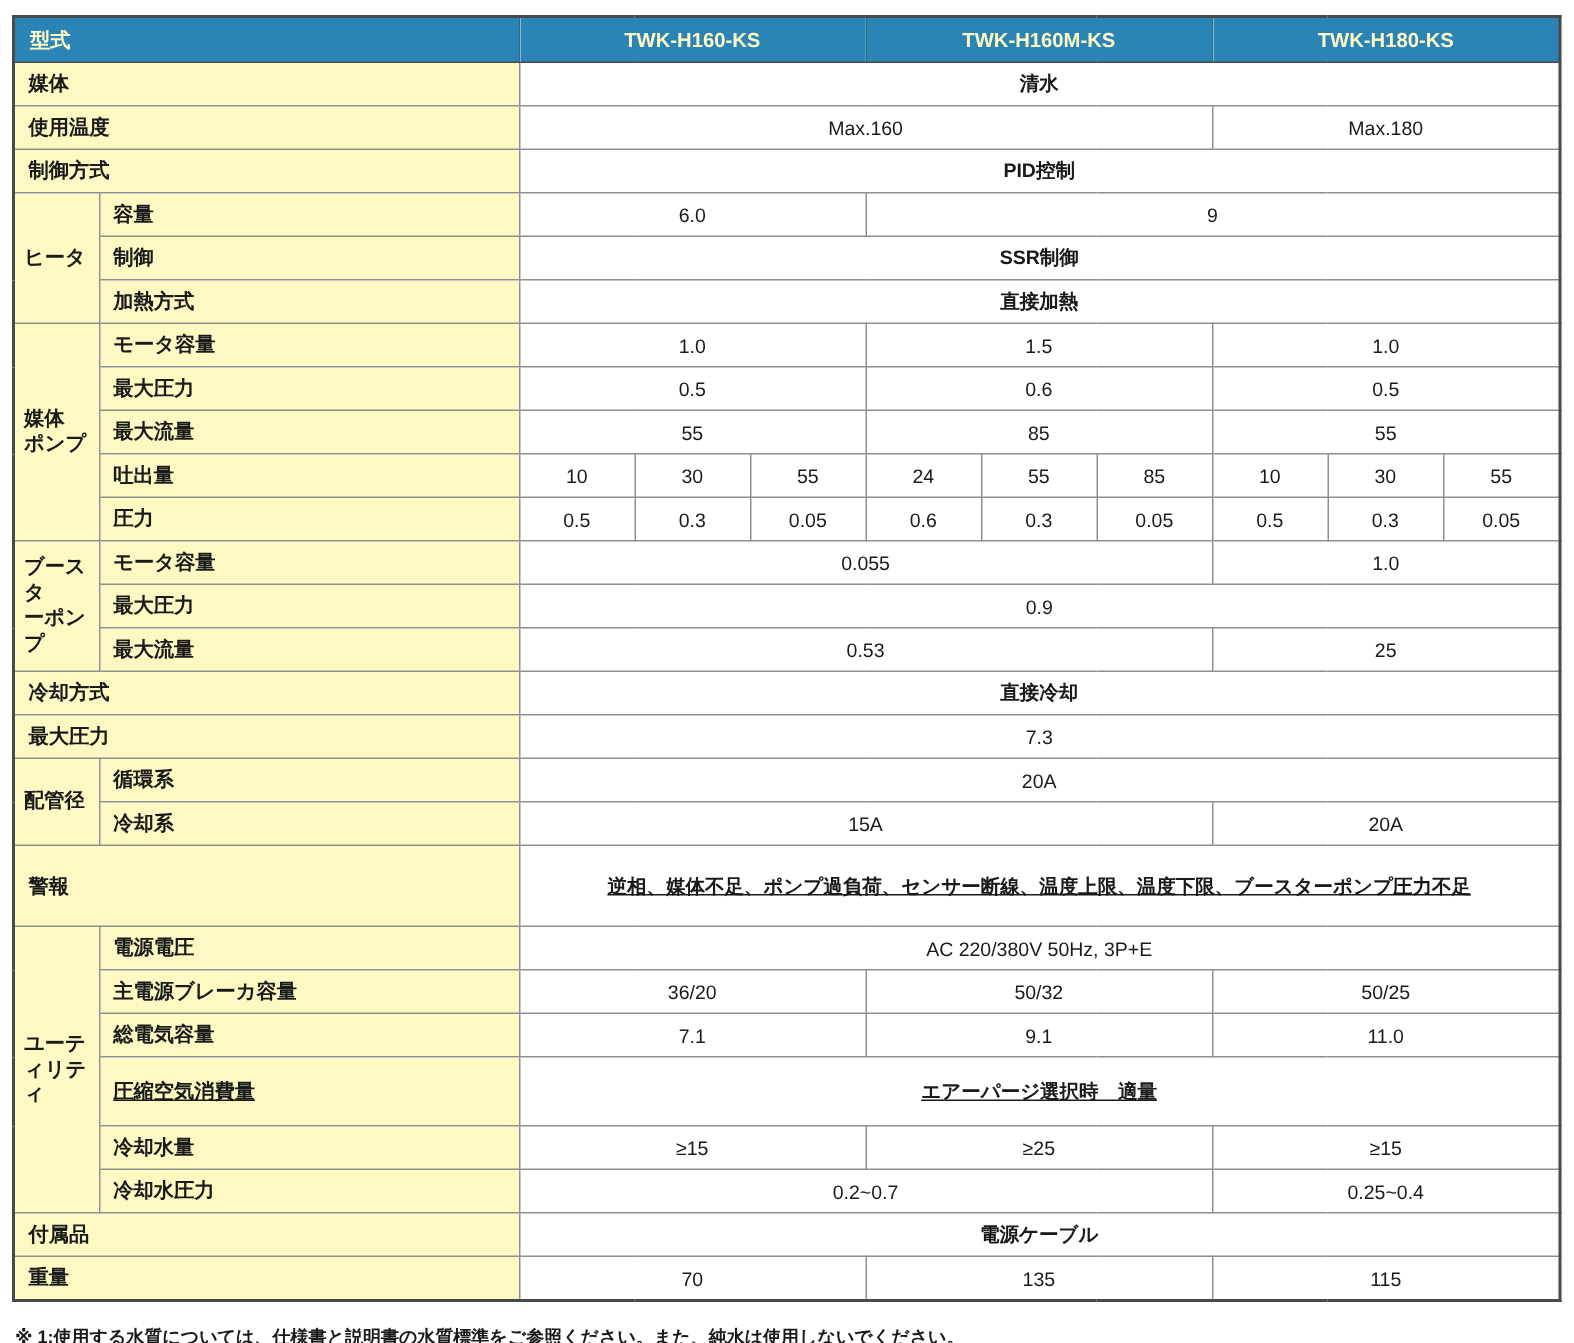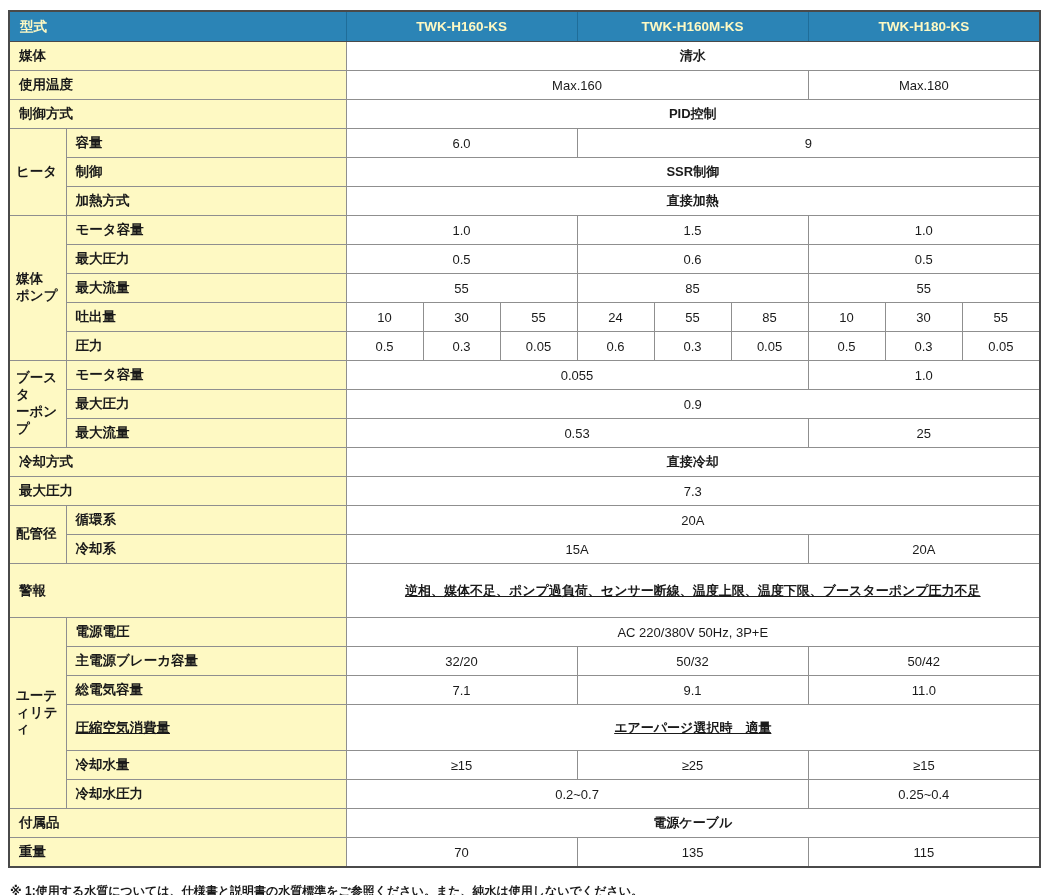--- a/index.html
+++ b/index.html
@@ -212,23 +212,23 @@
           <td colspan="9" class="cjk">逆相、媒体不足、ポンプ過負荷、センサー断線、温度上限、温度下限、ブースターポンプ圧力不足</td>
         </tr>
         <tr>
           <th rowspan="6" class="group">ユーテ
 ィリティ</th>
           <th>電源電圧</th>
           <td colspan="9">AC 220/380V 50Hz, 3P+E</td>
         </tr>
         <tr>
           <th>主電源ブレーカ容量</th>
-          <td colspan="3">32/20</td>
+          <td colspan="3">36/20</td>
           <td colspan="3">50/32</td>
-          <td colspan="3">50/42</td>
+          <td colspan="3">50/25</td>
         </tr>
         <tr>
           <th>総電気容量</th>
           <td colspan="3">7.1</td>
           <td colspan="3">9.1</td>
           <td colspan="3">11.0</td>
         </tr>
         <tr class="row-lg">
           <th>圧縮空気消費量</th>
           <td colspan="9" class="cjk">エアーパージ選択時　適量</td>

